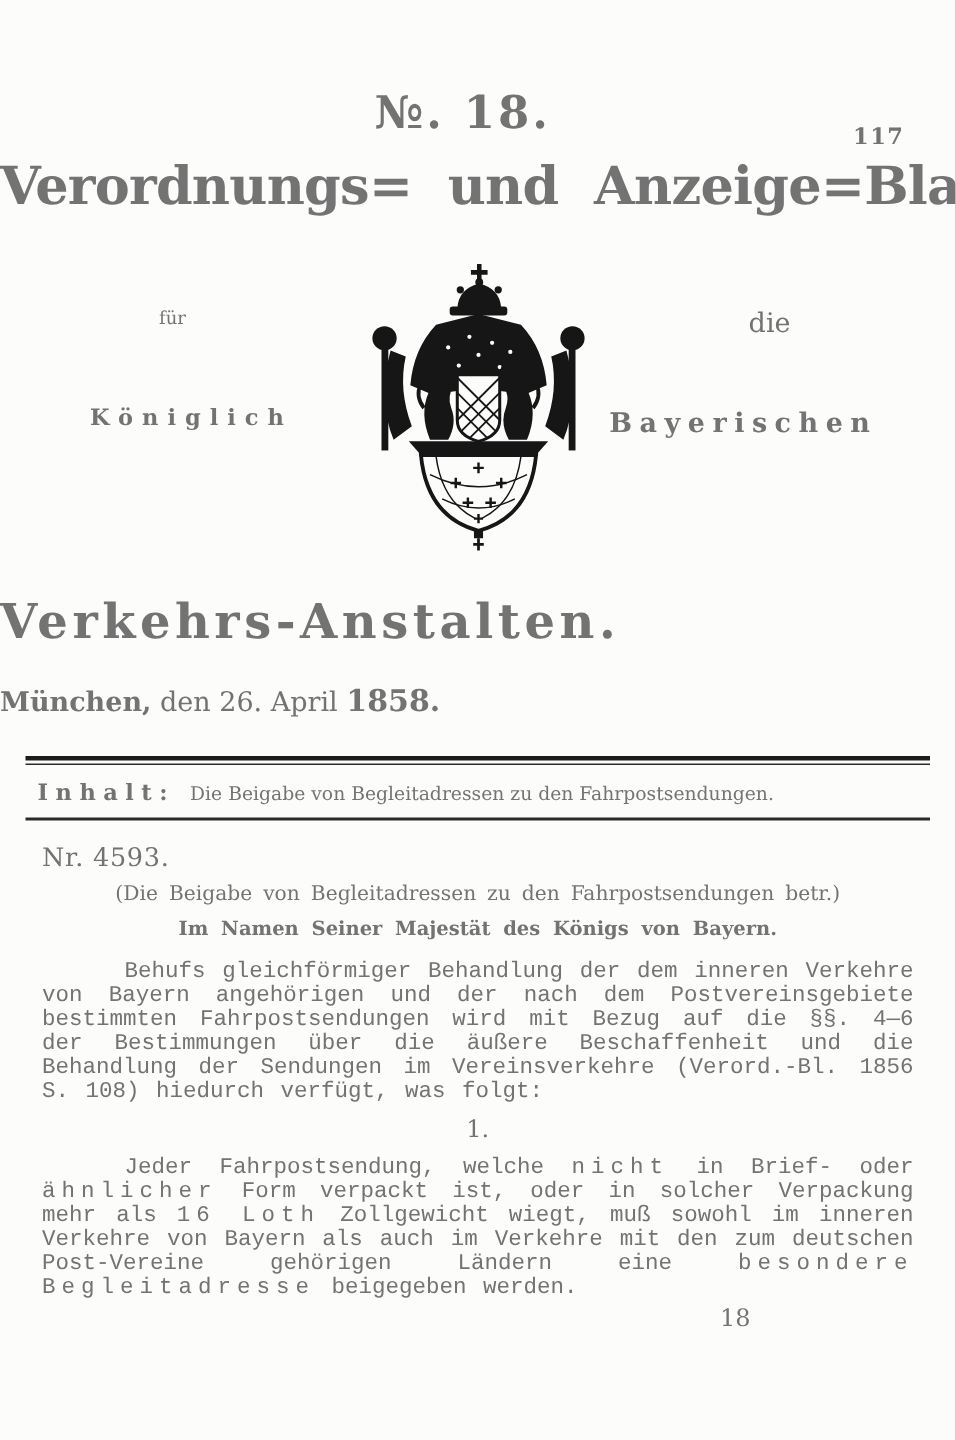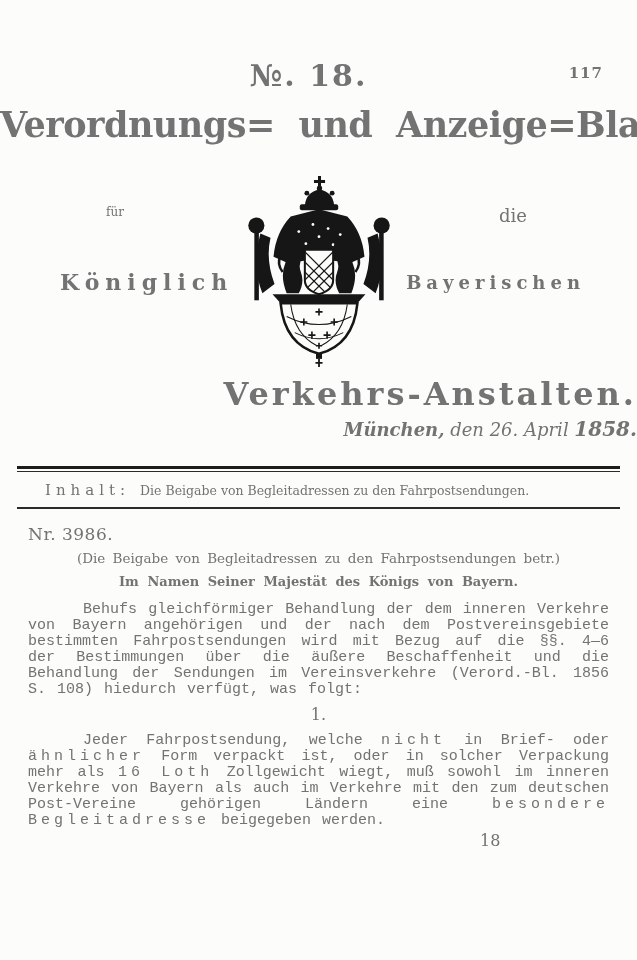--- a/index.html
+++ b/index.html
@@ -27,21 +27,21 @@
   .issue-label {
     display: inline-block;
     transform: translateX(-10px);
     font-size: 30px;
     font-weight: bold;
     letter-spacing: 2px;
   }
   .page-number {
     position: absolute;
     right: 34px;
-    top: 6px;
+    top: 24px;
     font-size: 15px;
     font-weight: bold;
     letter-spacing: 1px;
   }
   .main-title {
     margin-top: 6px;
     text-align: center;
     font-size: 35px;
     font-weight: bold;
     letter-spacing: -0.5px;
@@ -49,66 +49,64 @@
     white-space: nowrap;
   }
 
   .heraldry {
     position: relative;
     height: 196px;
     margin-top: 30px;
   }
   .word-fuer  { position: absolute; left: 106px; top: 30px;  font-size: 12px; }
   .word-die   { position: absolute; right: 110px; top: 30px; font-size: 18px; }
-  .word-koeniglich  { position: absolute; left: 60px;  top: 94px; font-size: 22px; font-weight: bold; letter-spacing: 6px; }
+  .word-koeniglich  { position: absolute; left: 60px;  top: 94px; font-size: 15px; font-weight: bold; letter-spacing: 6px; }
   .word-bayerischen { position: absolute; right: 52px; top: 97px; font-size: 18px; font-weight: bold; letter-spacing: 5px; }
   .crest {
     position: absolute;
     left: 50%;
     top: 0;
     transform: translateX(-50%);
     width: 154px;
     height: 194px;
   }
 
   .subtitle {
-    margin-top: 4px;
-    text-align: right;
+    margin-top: 24px;
+    text-align: left;
     font-size: 32px;
     font-weight: bold;
     letter-spacing: 3px;
     word-spacing: 4px;
   }
   .dateline {
-    margin-top: 4px;
-    text-align: right;
+    margin-top: 22px;
+    text-align: left;
     font-size: 18px;
-    font-style: italic;
   }
   .dateline .city { font-weight: bold; }
   .dateline .year { font-weight: bold; font-size: 20px; }
 
   
   .rule-double {
     margin: 25px 17px 0 17px;
     height: 2px;
     border-top: 3px solid #1c1c1c;
     border-bottom: 1px solid #2a2a2a;
   }
   .contents-row {
     margin: 9px 25px 0 25px;
     font-size: 12.5px;
     white-space: nowrap;
   }
   .contents-label {
     font-size: 15px;
-    font-weight: normal;
+    font-weight: bold;
     letter-spacing: 5px;
     margin-right: 10px;
-    margin-left: 20px;
   }
   .rule-single {
     margin: 8px 17px 0 17px;
     border-top: 2px solid #2a2a2a;
   }
 
   
   .article { padding: 0 28px; }
   .article-number {
     margin-top: 15px;
@@ -247,21 +245,21 @@
 
   <div class="dateline"><span class="city">München,</span><span> den 26. April </span><span class="year">1858.</span></div>
 
   <div class="rule-double"></div>
 
   <div class="contents-row"><span class="contents-label">Inhalt:</span><span>Die Beigabe von Begleitadressen zu den Fahrpostsendungen.</span></div>
 
   <div class="rule-single"></div>
 
   <div class="article">
-    <div class="article-number">Nr. 3986.</div>
+    <div class="article-number">Nr. 4593.</div>
     <div class="article-subject">(Die Beigabe von Begleitadressen zu den Fahrpostsendungen betr.)</div>
     <div class="proclamation">Im Namen Seiner Majestät des Königs von Bayern.</div>
     <div class="body-para para-1"><span>Behufs gleichförmiger Behandlung der dem inneren Verkehre von Bayern angehörigen und der nach dem Postvereinsgebiete bestimmten Fahrpostsendungen wird mit Bezug auf die §§. 4—6 der Bestimmungen über die äußere Beschaffenheit und die Behandlung der Sendungen im Vereinsverkehre (Verord.-Bl. 1856 S. 108) hiedurch verfügt, was folgt:</span></div>
     <div class="section-number">1.</div>
     <div class="body-para para-2"><span>Jeder Fahrpostsendung, welche </span><span class="gesperrt">nicht</span><span> in Brief- oder </span><span class="gesperrt">ähnlicher</span><span> Form verpackt ist, oder in solcher Verpackung mehr als </span><span class="gesperrt">16 Loth</span><span> Zollgewicht wiegt, muß sowohl im inneren Verkehre von Bayern als auch im Verkehre mit den zum deutschen Post-Vereine gehörigen Ländern eine </span><span class="gesperrt">besondere Begleitadresse</span><span> beigegeben werden.</span></div>
     <div class="sheet-signature">18</div>
   </div>
 
 </div>
 

